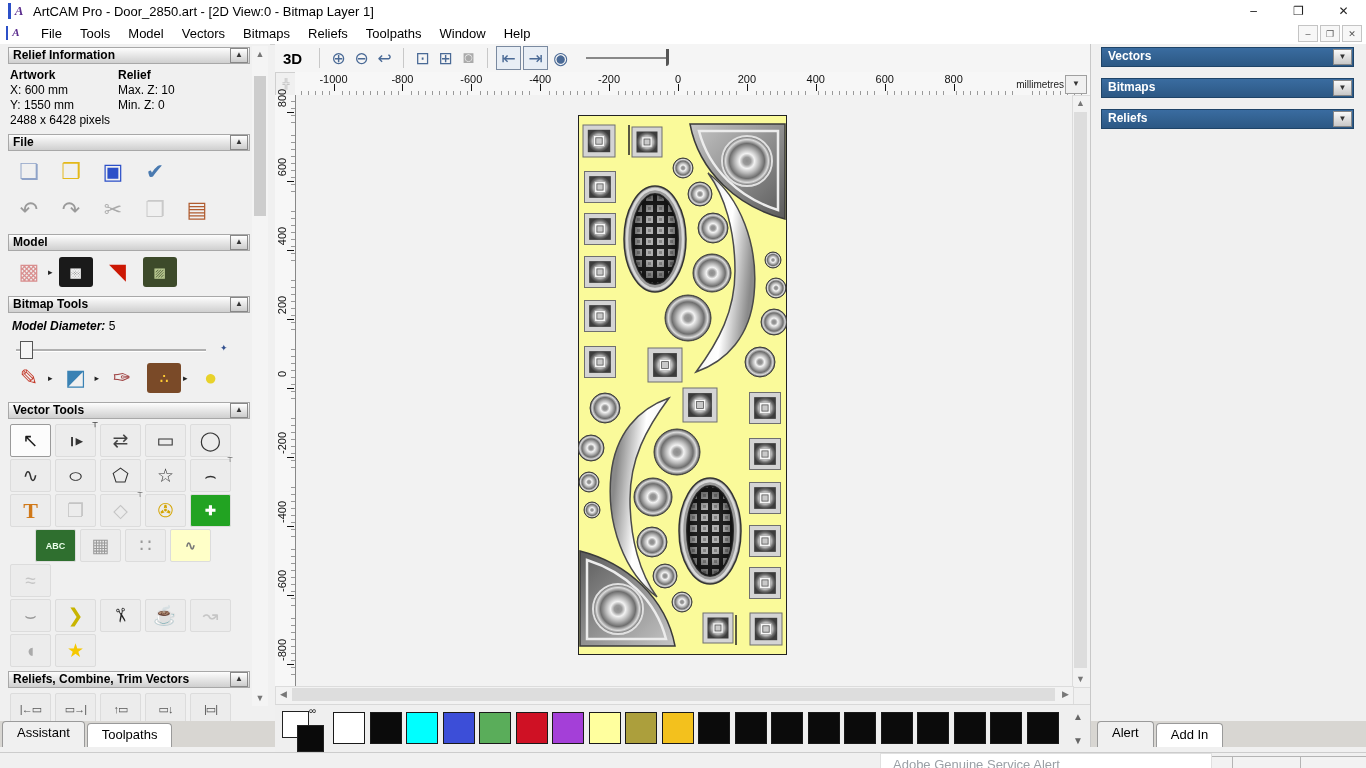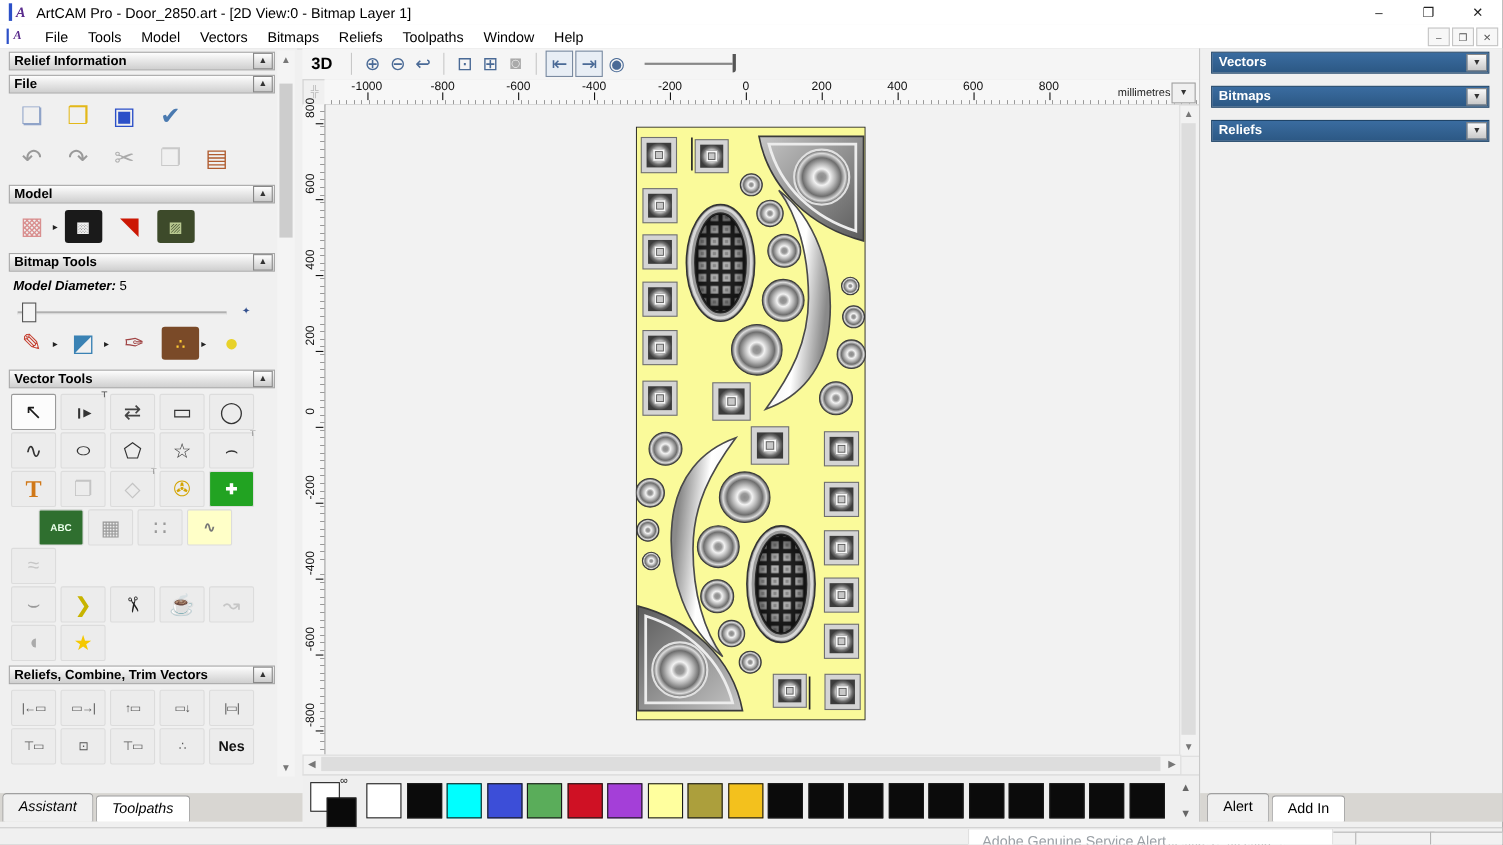--- a/index.html
+++ b/index.html
@@ -136,20 +136,33 @@
       <div class="mdibtn">❐</div>
       <div class="mdibtn">✕</div>
     </div>
   </div>
 
   <div id="leftpanel">
     <div class="hdr">
       <span>Relief Information</span>
       <span class="colbtn">▲</span>
     </div>
+    <div id="projinfo">
+      <div class="c1">
+        <b>Artwork</b>
+        <span>X: 600 mm</span><br>
+        <span>Y: 1550 mm</span><br>
+        <span>2488 x 6428 pixels</span>
+      </div>
+      <div class="c2">
+        <b>Relief</b>
+        <span>Max. Z: 10</span><br>
+        <span>Min. Z: 0</span>
+      </div>
+    </div>
 
     <div class="hdr">
       <span>File</span>
       <span class="colbtn">▲</span>
     </div>
     <div class="icorow">
         <span class="ico">
           <span class="g" style="color: rgb(143, 163, 200);">❏</span>
         </span>
         <span class="ico">
@@ -374,21 +387,21 @@
         </span>
       </div>
   </div>
 
   <div id="lscroll">
     <div class="arr" style="top:0">▲</div>
     <div id="lthumb"></div>
     <div class="arr" style="bottom:0">▼</div>
   </div>
 
-  <div class="tabstrip" style="left:0;top:721px;width:275px;padding-left:2px;font-style:italic;">
+  <div class="tabstrip" style="left:0;top:721px;width:275px;padding-left:2px;">
     <div class="tab active">Assistant</div>
     <div class="tab">Toolpaths</div>
   </div>
 
   <div id="toolbar">
     <span id="b3d">3D</span>
     <span id="tbgroups" style="display:flex;align-items:center;">
         <span class="tbsep"></span>
         <span class="tbico">⊕</span>
         <span class="tbico">⊖</span>

